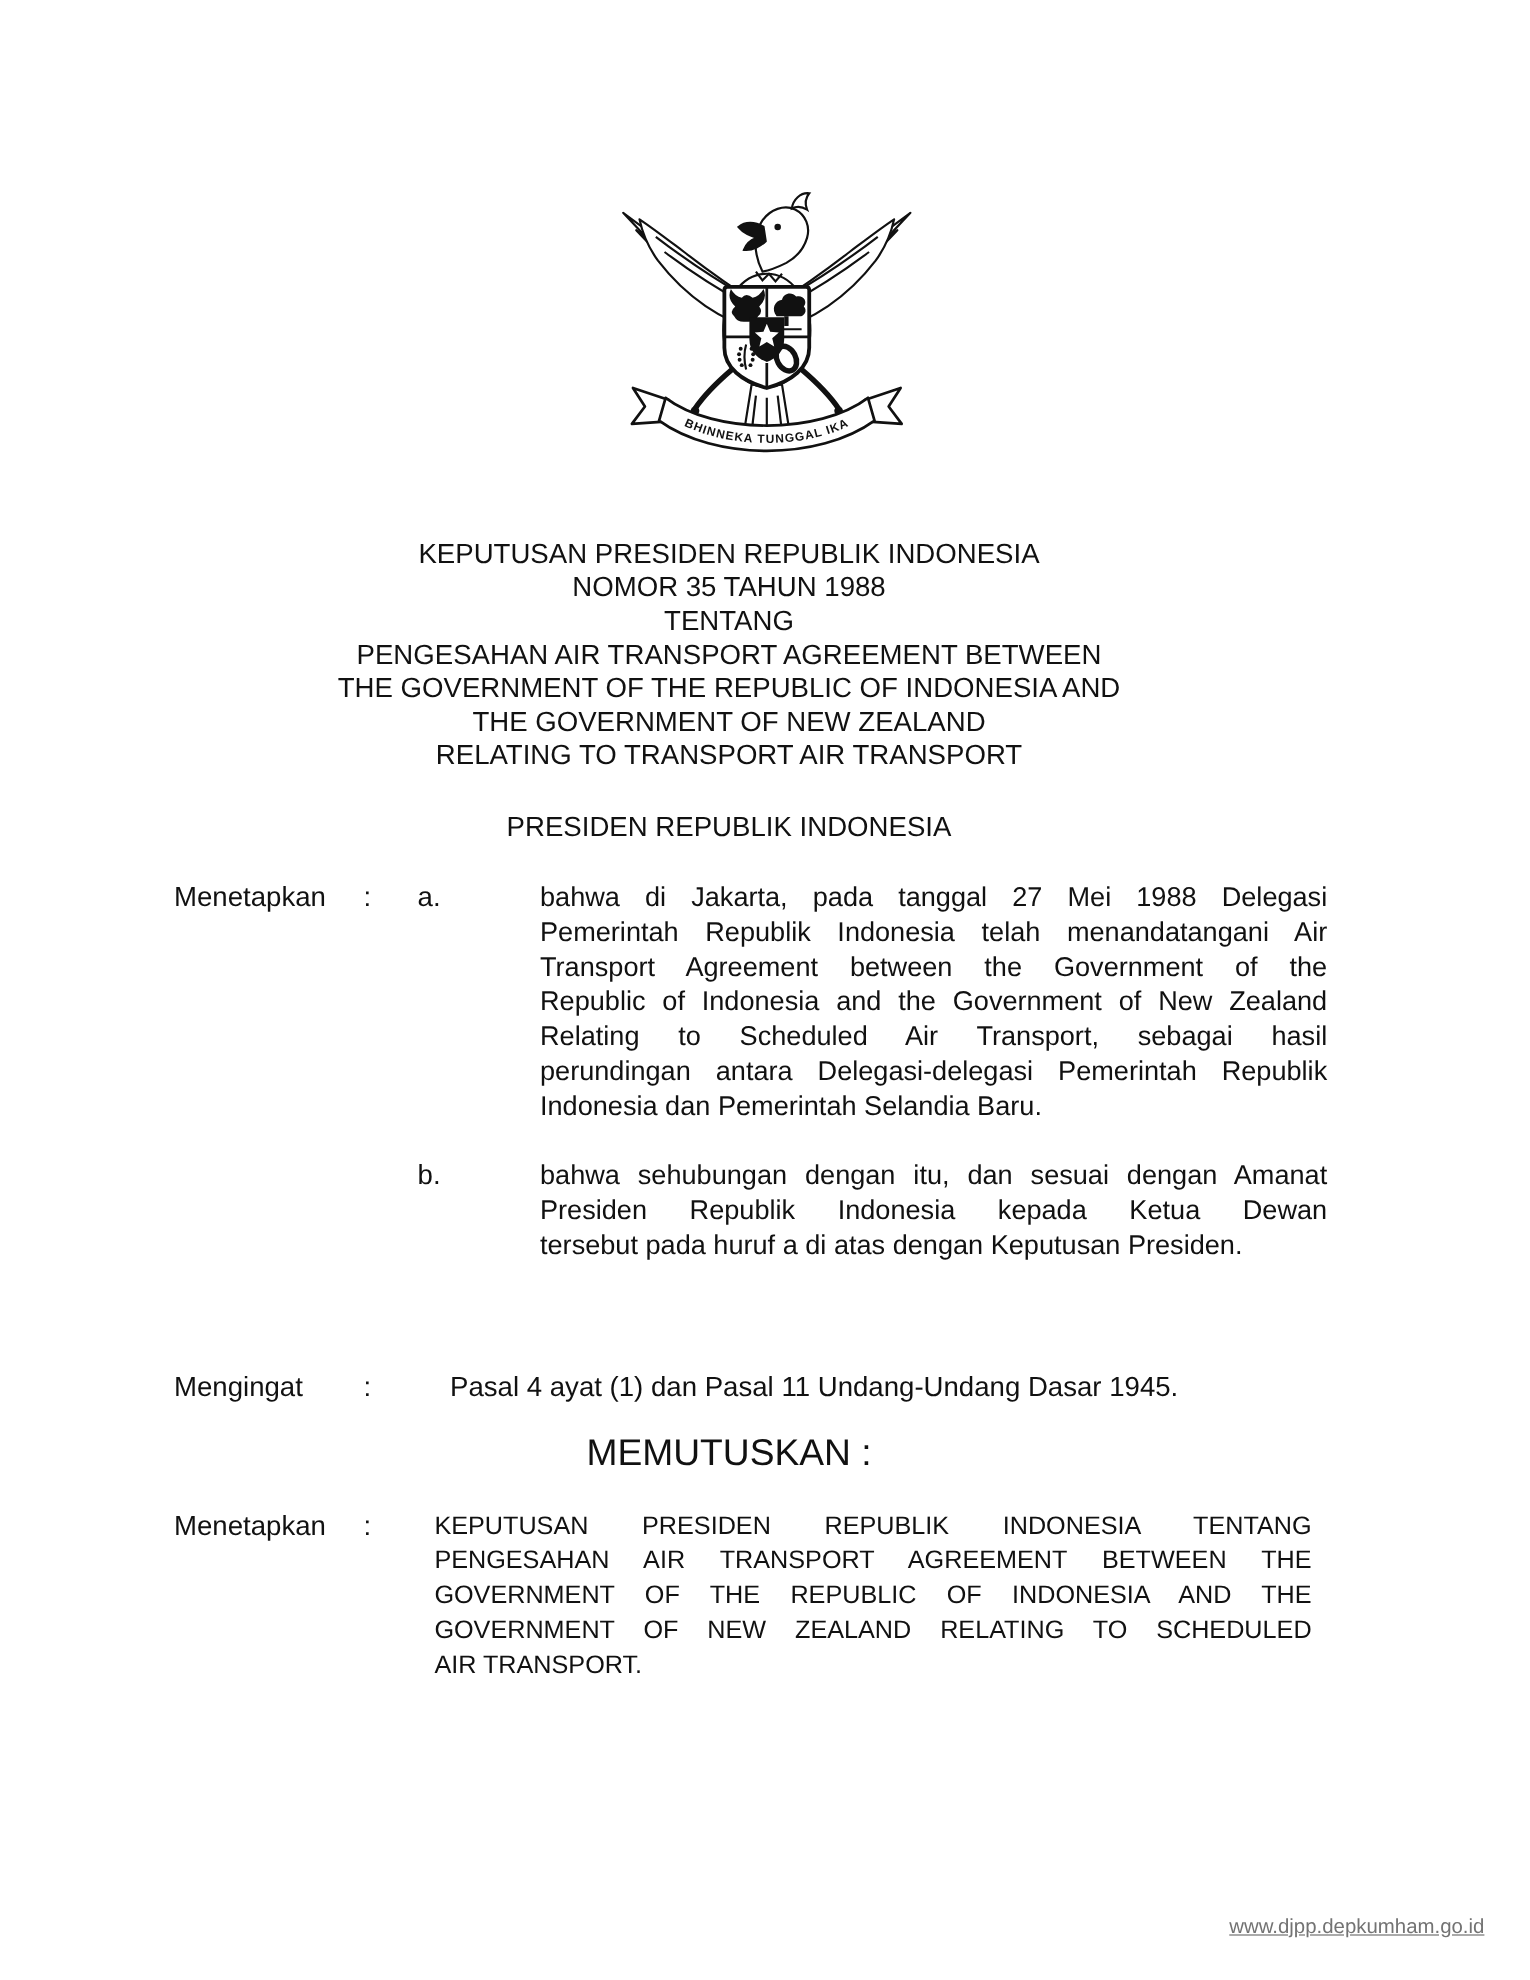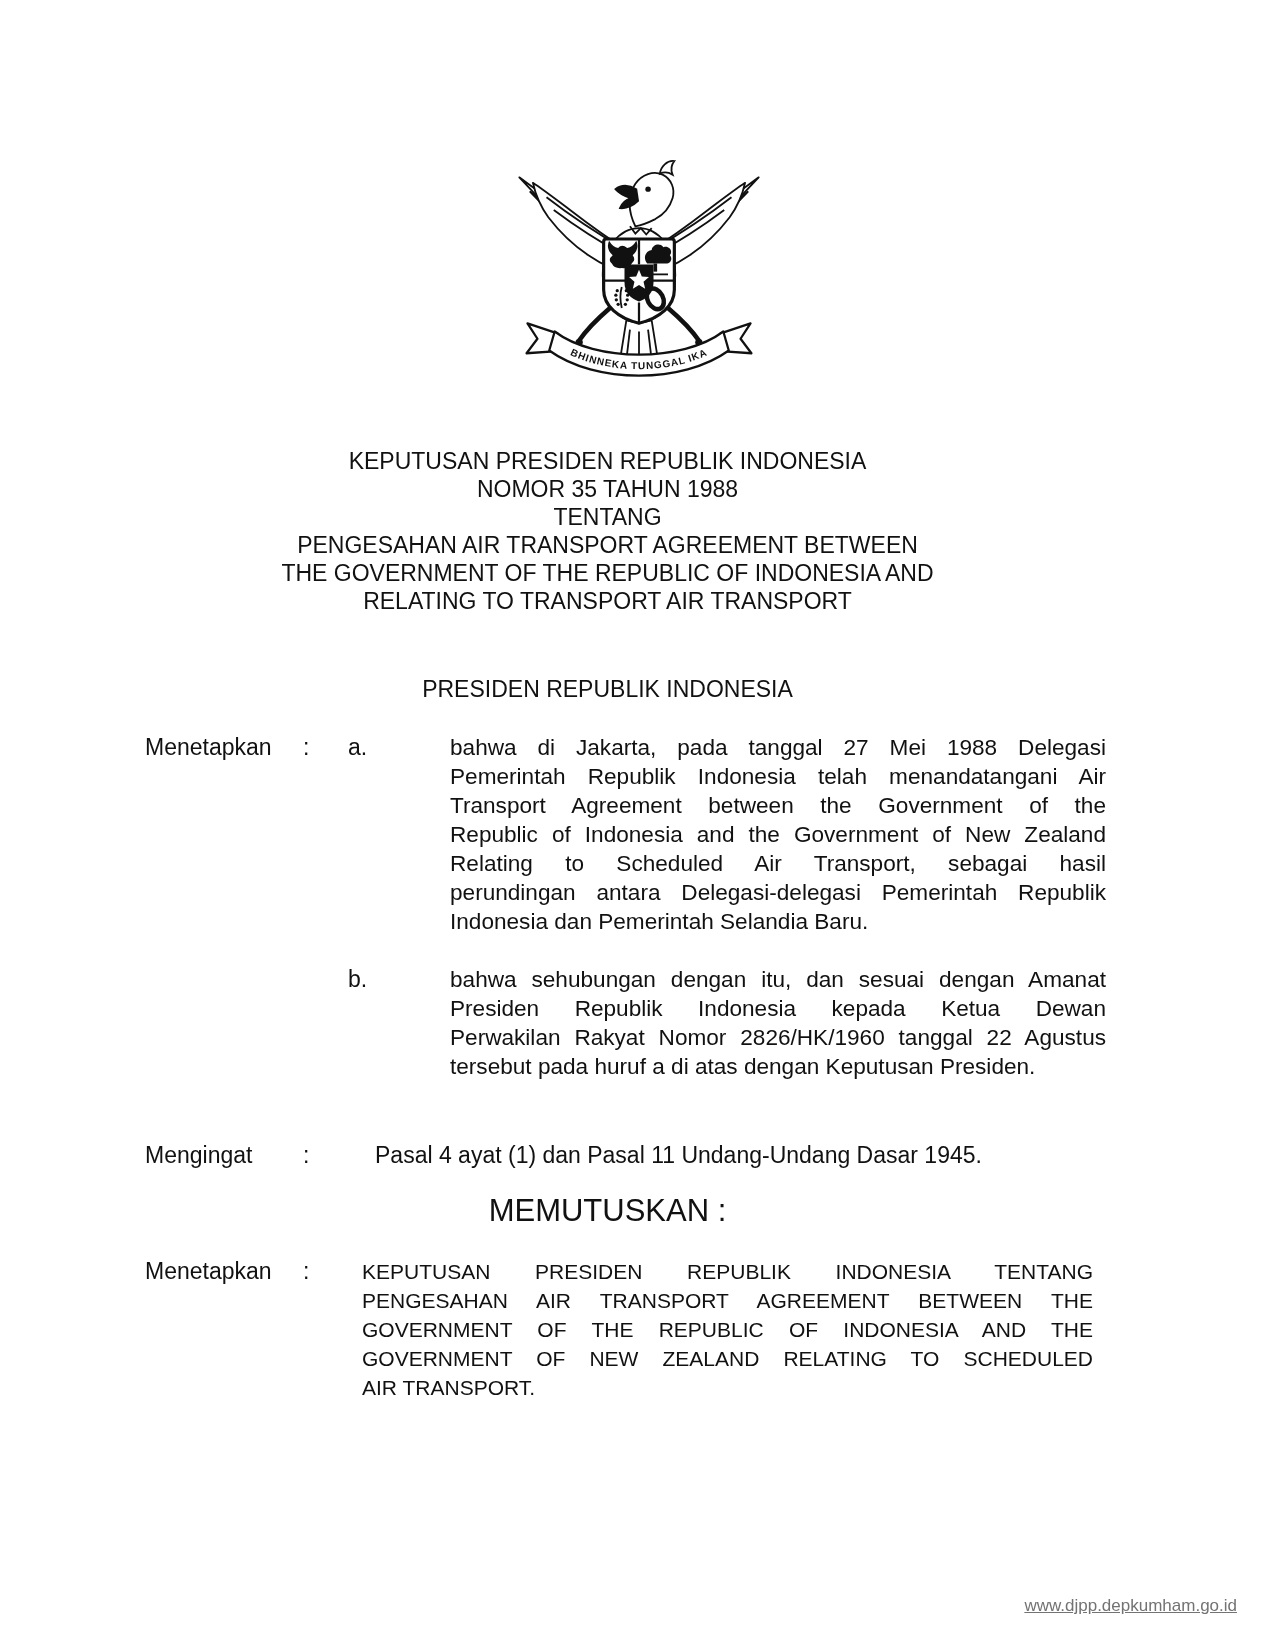--- a/index.html
+++ b/index.html
@@ -154,20 +154,21 @@
       </text>
     </svg>
   </div>
 
   <div class="abs title-block center-lines">
       <div class="tline">KEPUTUSAN PRESIDEN REPUBLIK INDONESIA</div>
       <div class="tline">NOMOR 35 TAHUN 1988</div>
       <div class="tline">TENTANG</div>
       <div class="tline">PENGESAHAN AIR TRANSPORT AGREEMENT BETWEEN</div>
       <div class="tline">THE GOVERNMENT OF THE REPUBLIC OF INDONESIA AND</div>
+      <div class="tline">THE GOVERNMENT OF NEW ZEALAND</div>
       <div class="tline tline-last">RELATING TO TRANSPORT AIR TRANSPORT</div>
     </div>
 
   <div class="abs subtitle">PRESIDEN REPUBLIK INDONESIA</div>
 
   <div class="abs label-col lbl-menimbang">Menetapkan</div>
   <div class="abs colon-col cln-menimbang">:</div>
   <div class="abs marker-col mrk-a">a.</div>
   <div class="abs para justify-lines menimbang-a">
       <div class="tline">bahwa di Jakarta, pada tanggal 27 Mei 1988 Delegasi</div>
@@ -175,21 +176,20 @@
       <div class="tline">Transport Agreement between the Government of the</div>
       <div class="tline">Republic of Indonesia and the Government of New Zealand</div>
       <div class="tline">Relating to Scheduled Air Transport, sebagai hasil</div>
       <div class="tline">perundingan antara Delegasi-delegasi Pemerintah Republik</div>
       <div class="tline tline-last">Indonesia dan Pemerintah Selandia Baru.</div>
     </div>
   <div class="abs marker-col mrk-b">b.</div>
   <div class="abs para justify-lines menimbang-b">
       <div class="tline">bahwa sehubungan dengan itu, dan sesuai dengan Amanat</div>
       <div class="tline">Presiden Republik Indonesia kepada Ketua Dewan</div>
-      <div class="tline">Perwakilan Rakyat Nomor 2826/HK/1960 tanggal 22 Agustus</div>
       <div class="tline tline-last">tersebut pada huruf a di atas dengan Keputusan Presiden.</div>
     </div>
 
   <div class="abs label-col lbl-mengingat">Mengingat</div>
   <div class="abs colon-col cln-mengingat">:</div>
   <div class="abs txt-mengingat">Pasal 4 ayat (1) dan Pasal 11 Undang-Undang Dasar 1945.</div>
 
   <div class="abs memutuskan">MEMUTUSKAN :</div>
 
   <div class="abs label-col lbl-menetapkan">Menetapkan</div>

